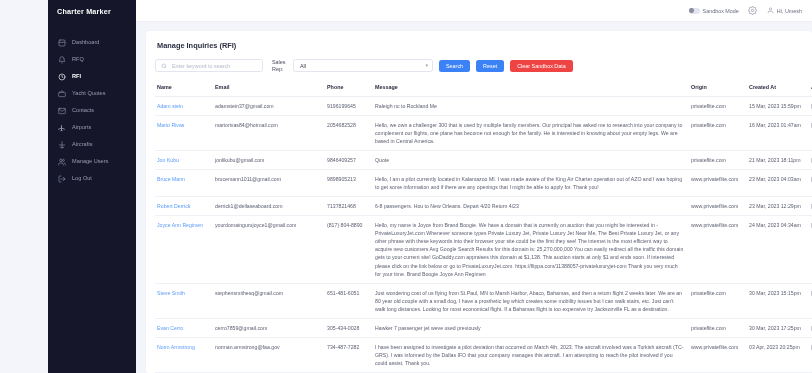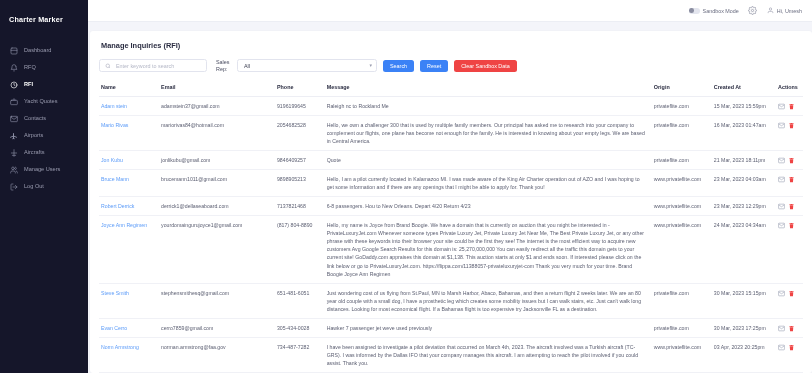--- a/index.html
+++ b/index.html
@@ -18,21 +18,22 @@
   }
 
   
   .sidebar {
     width: 88px;
     flex: 0 0 88px;
     background: #15162a;
     color: #e7e8ee;
     display: flex;
     flex-direction: column;
-    padding-top: 8px;
+    padding-top: 0;
+    margin-left: 48px;
   }
   .brand {
     height: 22px;
     display: flex;
     align-items: center;
     padding-left: 9px;
     font-size: 7.2px;
     font-weight: bold;
     letter-spacing: .2px;
     color: #ffffff;
@@ -119,21 +120,21 @@
     gap: 3px;
     font-size: 5.4px;
     color: #6a6d80;
     cursor: pointer;
   }
   .user-chip .uico { width: 7px; height: 7px; color: #9093a6; display:inline-flex; }
   .user-chip .uico svg { width: 7px; height: 7px; display:block; }
 
   .content {
     flex: 1;
-    padding: 9px 0 0 2px;
+    padding: 9px 0 0 10px;
     overflow: hidden;
   }
   .card {
     background: #ffffff;
     border-radius: 3px;
     height: 100%;
     padding: 10px 9px 0 9px;
     box-shadow: 0 0 2px rgba(20,22,45,.05);
   }
   .card-title {

